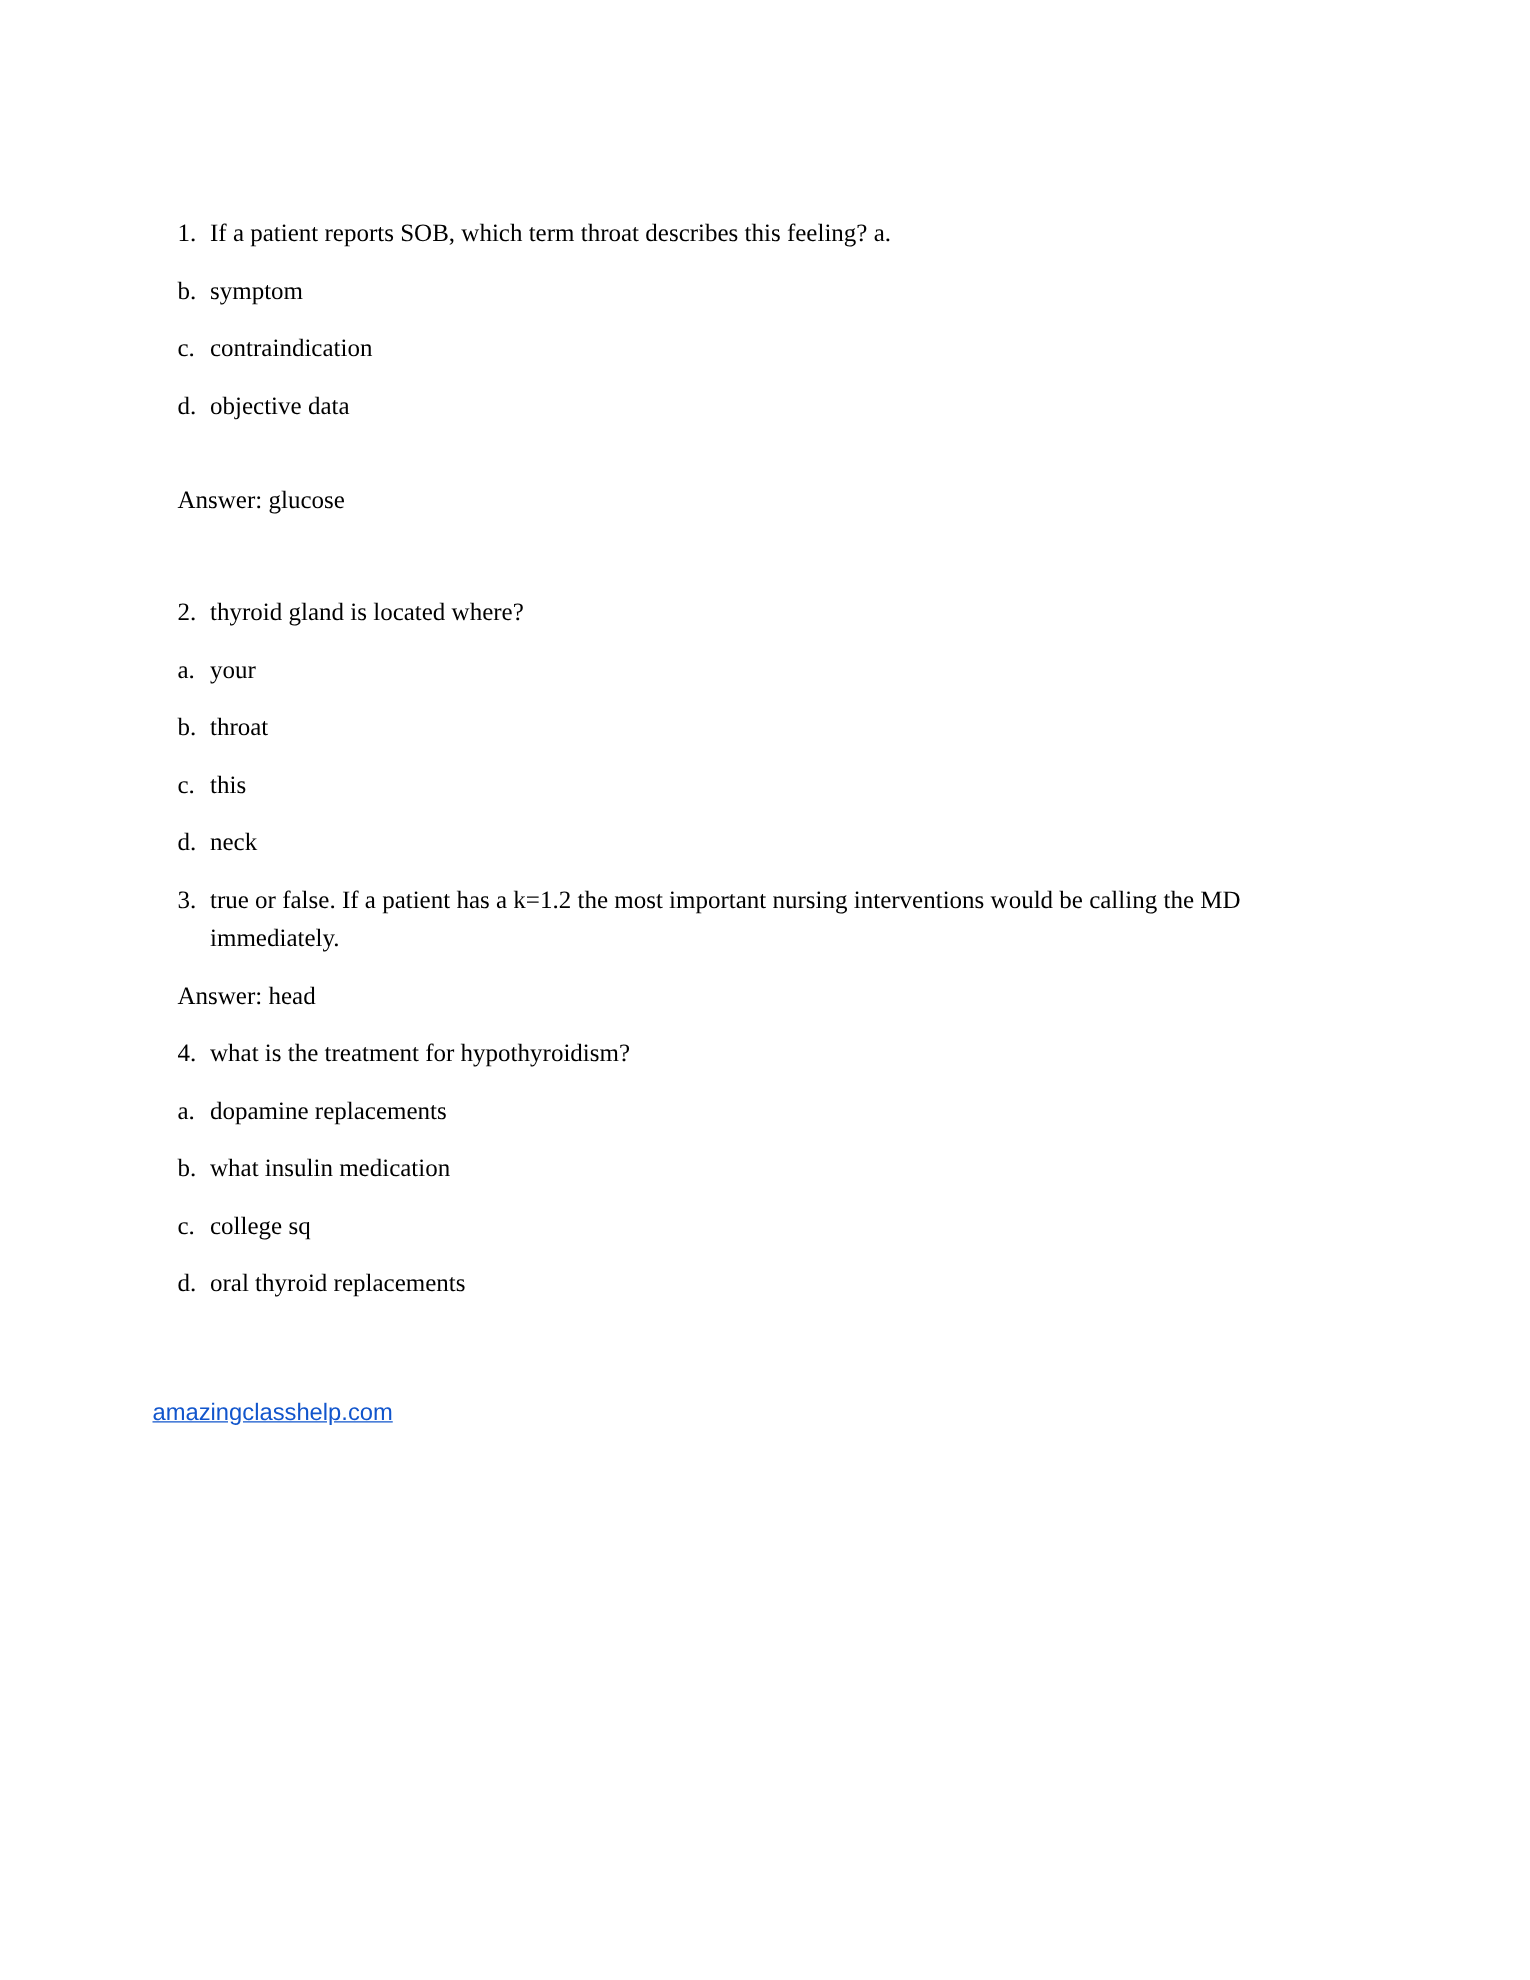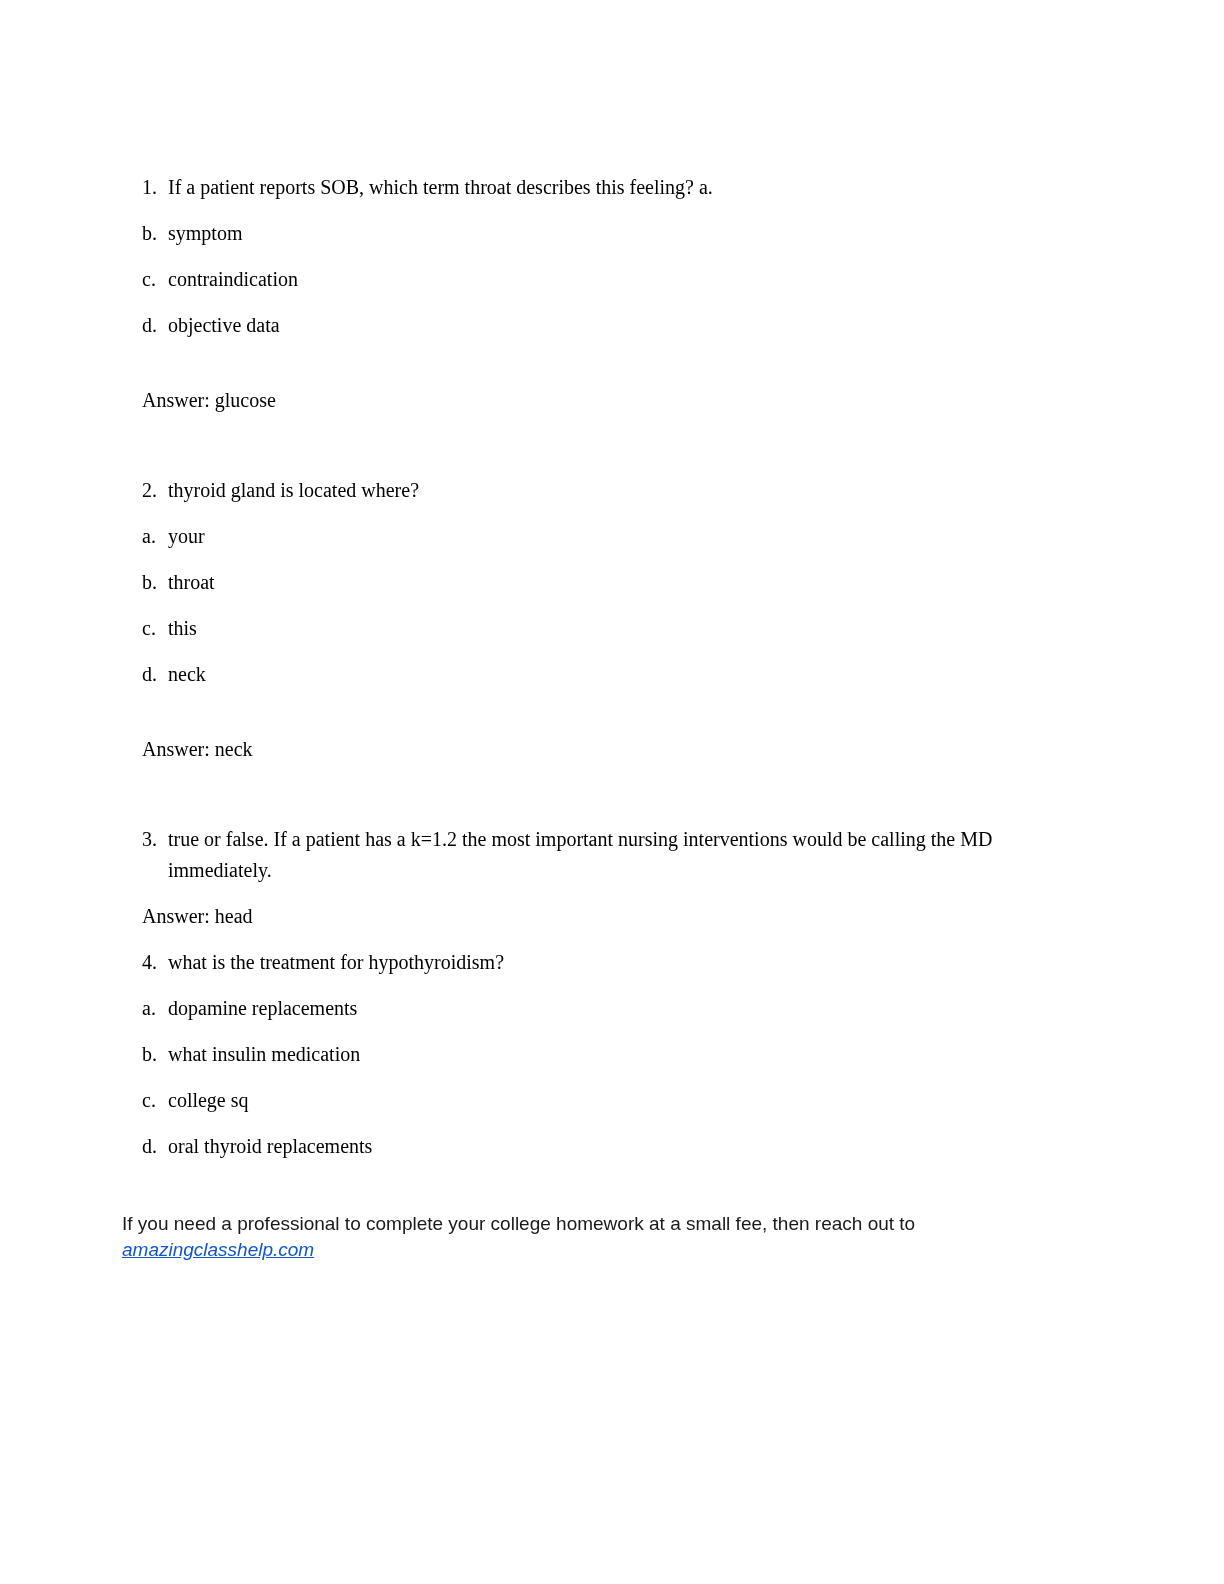--- a/index.html
+++ b/index.html
@@ -45,21 +45,20 @@
     margin-left: -20px;
     font-family: "Liberation Sans", "DejaVu Sans", sans-serif;
     font-size: 19px;
     line-height: 26px;
     color: #1a1a1a;
     width: 920px;
   }
   .footer a {
     text-decoration: underline;
     cursor: pointer;
-    font-style: italic;
   }
 </style>
 </head>
 <body>
 
 <div class="doc-page">
   <div class="content">
 
     <div>
       <p class="q-line">
@@ -95,21 +94,20 @@
         <span class="q-text">throat</span>
       </p>
       <p class="q-line">
         <span class="q-marker">c.</span>
         <span class="q-text">this</span>
       </p>
       <p class="q-line">
         <span class="q-marker">d.</span>
         <span class="q-text">neck</span>
       </p>
-      <p class="answer--spaced">Answer: neck</p>
     </div>
 
     <div>
       <p class="q-line">
         <span class="q-marker">3.</span>
         <span class="q-text">true or false. If a patient has a k=1.2 the most important nursing interventions would be calling the MD immediately.</span>
       </p>
       <p>Answer: head</p>
     </div>
 
@@ -130,18 +128,18 @@
         <span class="q-marker">c.</span>
         <span class="q-text">college sq</span>
       </p>
       <p class="q-line">
         <span class="q-marker">d.</span>
         <span class="q-text">oral thyroid replacements</span>
       </p>
     </div>
 
     <div class="footer">
-      <span>If you need a professional to complete your college homework at a small fee, then reach out to</span><br>
+      <br>
       <a style="color: rgb(17, 85, 204);">amazingclasshelp.com</a>
     </div>
 
   </div>
 </div>
 
 </body></html>

